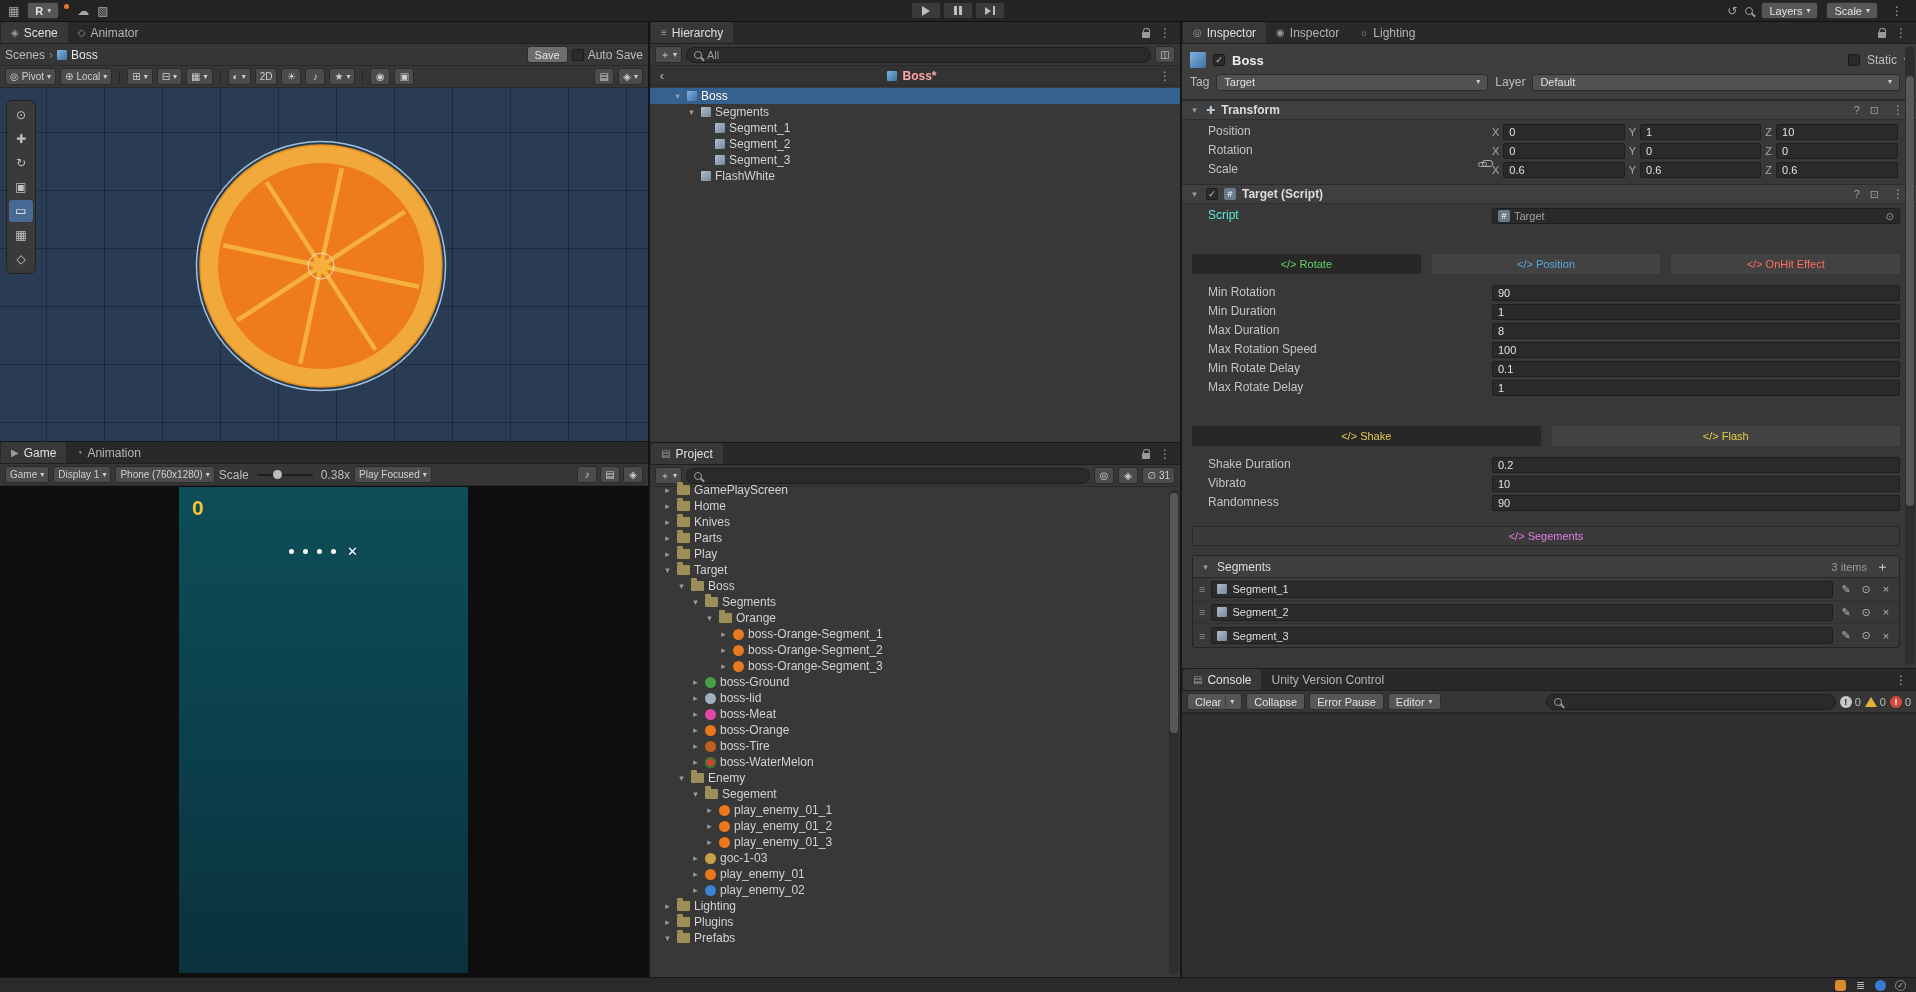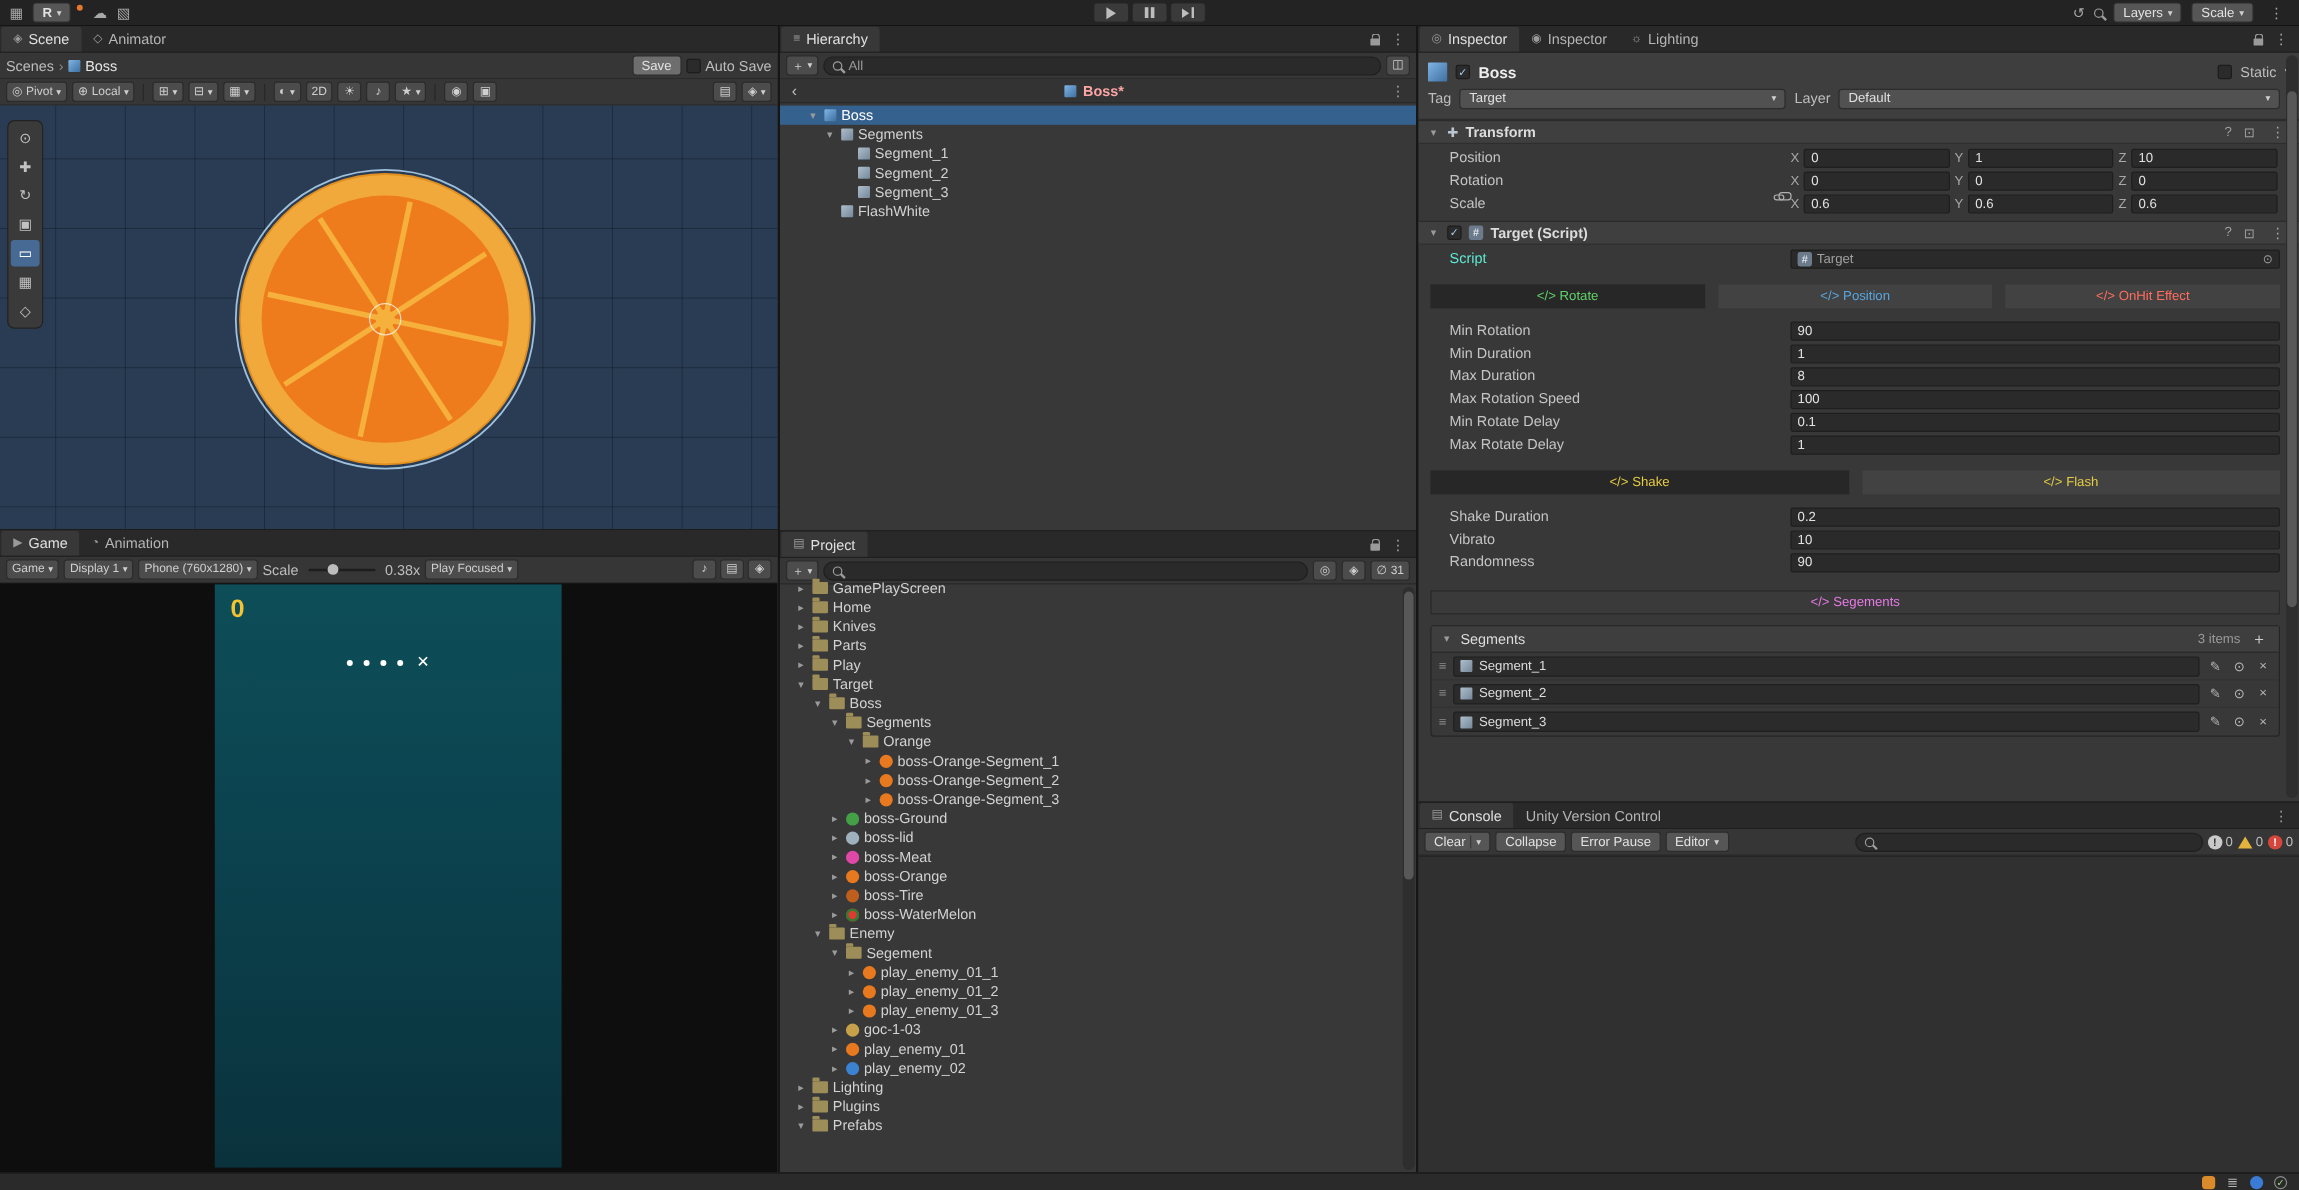--- a/index.html
+++ b/index.html
@@ -113,21 +113,21 @@
 .insp-label.dim{color:#5eead4}
 .linkslot{flex:0 0 16px;display:flex;align-items:center;justify-content:center}
 .linkchain{width:9px;height:5px;border:1px solid #b0b0b0;border-radius:3px;position:relative}
 .linkchain::after{content:"";position:absolute;left:3px;top:-3px;width:9px;height:5px;border:1px solid #b0b0b0;border-radius:3px}
 .axisgrp{flex:1;display:flex;align-items:center;gap:4px;margin-right:2px}
 .axis{color:#a8a8a8;font-size:11px}
 .vfield{background:#2a2a2a;border:1px solid #1e1e1e;border-radius:2px;height:16px;display:flex;
   align-items:center;gap:4px;padding:0 5px;color:#e2e2e2;font-size:11px;flex:1;min-width:0}
 .vfield.dim{color:#a0a0a0}
 .pickdot{margin-left:auto;color:#9c9c9c;font-size:10px}
-.tabrow{display:flex;gap:11px;margin:7px 16px 7px 10px;height:20px}
+.tabrow{display:flex;gap:11px;margin:24px 16px 7px 10px;height:20px}
 .script-tab{flex:1;display:flex;align-items:center;justify-content:center;background:#424242;font-size:11px}
 .script-tab.active{background:#272727}
 .segbar{height:20px;margin:9px 16px 2px 10px;background:#3a3a3a;border:1px solid #292929;display:flex;
   align-items:center;justify-content:center;font-size:11px;color:var(--accent-pink)}
 .seglist{margin:9px 16px 0 10px;border:1px solid #242424;border-radius:3px;background:#383838}
 .seg-header{height:22px;display:flex;align-items:center;gap:6px;padding:0 7px;background:#3e3e3e;border-bottom:1px solid #2a2a2a}
 .seg-count{margin-left:auto;color:#9a9a9a;font-size:11px}
 .seg-plus{color:#d0d0d0;font-size:13px;padding:0 3px}
 .seg-row{height:23px;display:flex;align-items:center;gap:6px;padding:0 6px;border-bottom:1px solid #323232}
 .seg-row:last-child{border-bottom:none}

